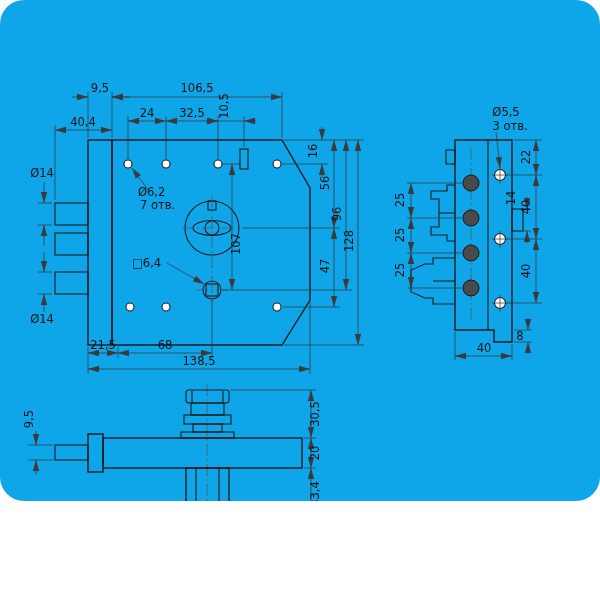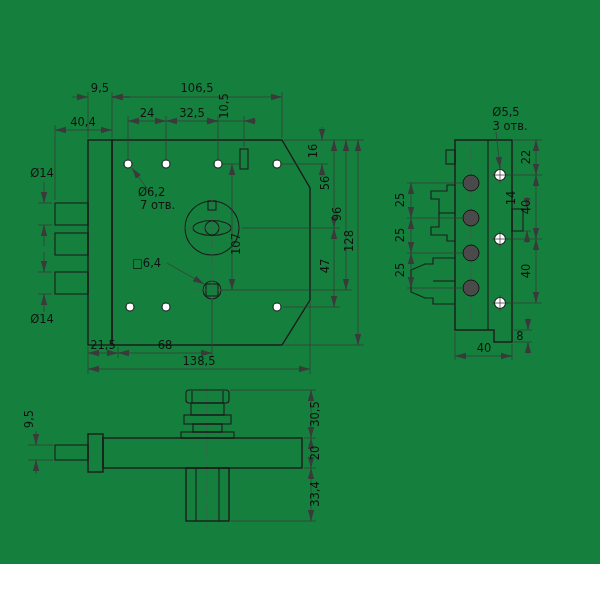--- a/index.html
+++ b/index.html
@@ -1,16 +1,16 @@
 <!DOCTYPE html>
 <html><head>
 <meta charset="utf-8">
 <style>
   html,body{margin:0;padding:0;background:#fff;}
-  .sheet{width:600px;height:564px;background:#15803d;position:relative;overflow:hidden;}
+  .sheet{width:600px;height:501px;background:#0ea5e9;position:relative;overflow:hidden;border-radius:24px;}
   svg{display:block;}
   .ol{fill:none;stroke:#1c1c1c;stroke-width:1.4;stroke-linejoin:miter;}
   .ol2{fill:none;stroke:#1c1c1c;stroke-width:1.1;}
   .thin{stroke:#3a3a3a;stroke-width:0.75;fill:none;}
   .dim{stroke:#3a3a3a;stroke-width:0.75;fill:none;marker-start:url(#ar);marker-end:url(#ar);}
   .dim1{stroke:#3a3a3a;stroke-width:0.75;fill:none;marker-end:url(#ar);}
   .cl{stroke:#555;stroke-width:0.7;fill:none;stroke-dasharray:12 3 2 3;}
   .hole{fill:#ffffff;stroke:#1c1c1c;stroke-width:1.1;}
   .dark{fill:#4a4a4a;stroke:#161616;stroke-width:1;}
   text{font-family:"DejaVu Sans","Liberation Sans",sans-serif;font-size:11.5px;fill:#111;}

